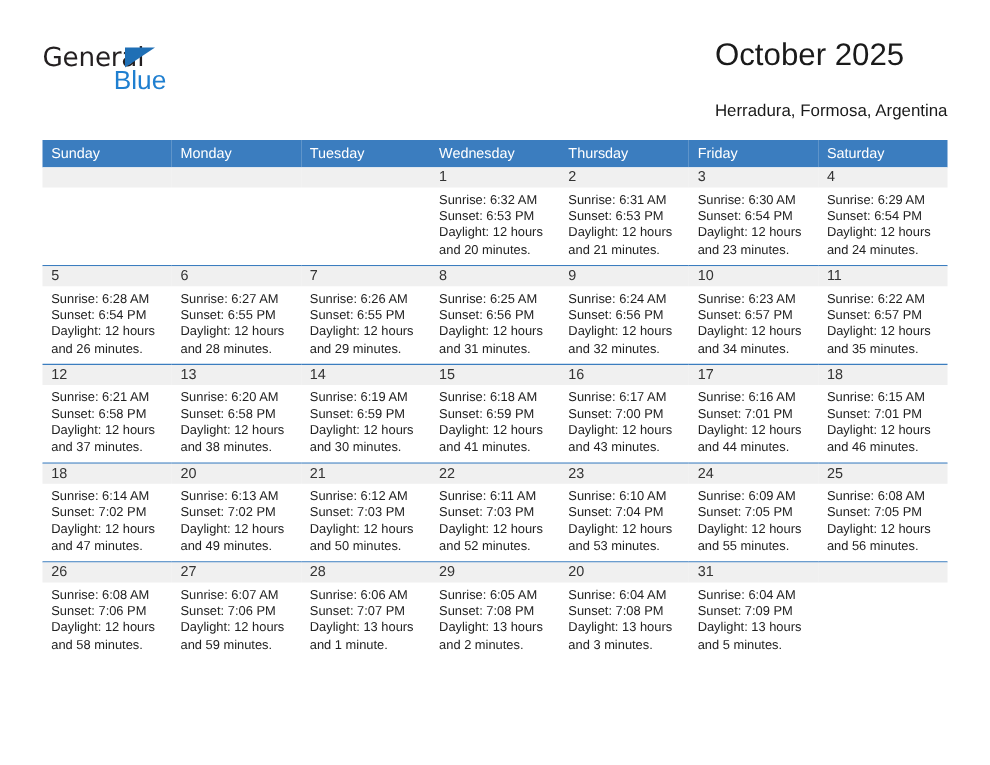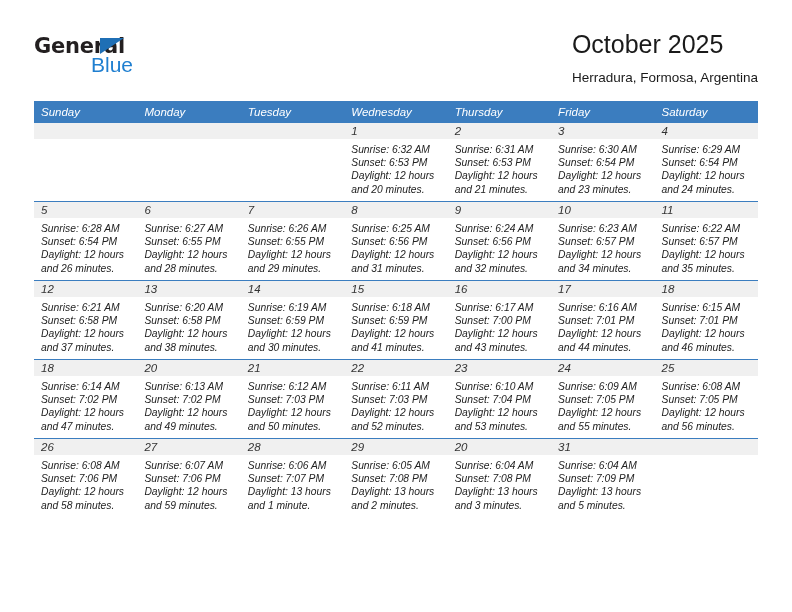--- a/index.html
+++ b/index.html
@@ -37,21 +37,21 @@
     height: 56px;
   }
   .logo-general {
     position: absolute;
     left: 0;
     top: 0;
     font-size: 21px;
     letter-spacing: -0.2px;
     color: #231f20;
     font-family: "DejaVu Sans", sans-serif;
-    font-weight: 700;
+    font-weight: 400;
   }
   .logo-tri {
     position: absolute;
     left: 66px;
     top: 4px;
     width: 0;
     height: 0;
     border-left: 24px solid #1f6fb5;
     border-bottom: 16px solid transparent;
     border-top: 0 solid transparent;
@@ -75,33 +75,32 @@
     color: #1a1a1a;
     font-weight: 400;
     line-height: 32px;
     white-space: nowrap;
   }
   .cal-subtitle {
     font-size: 13.5px;
     color: #1a1a1a;
     font-weight: 400;
     line-height: 20px;
-    margin-top: 8px;
+    margin-top: 19px;
     white-space: nowrap;
   }
 
   
   .calendar {
     position: absolute;
     left: 34px;
-    top: 101px;
+    top: 112px;
     width: 724px;
     border-collapse: collapse;
     table-layout: fixed;
-    font-style: italic;
   }
   .calendar th {
     background: #3b7dbf;
     color: #ffffff;
     font-size: 11.5px;
     font-weight: 400;
     text-align: left;
     padding: 5px 0 5px 7px;
     height: 11px;
     border: none;

